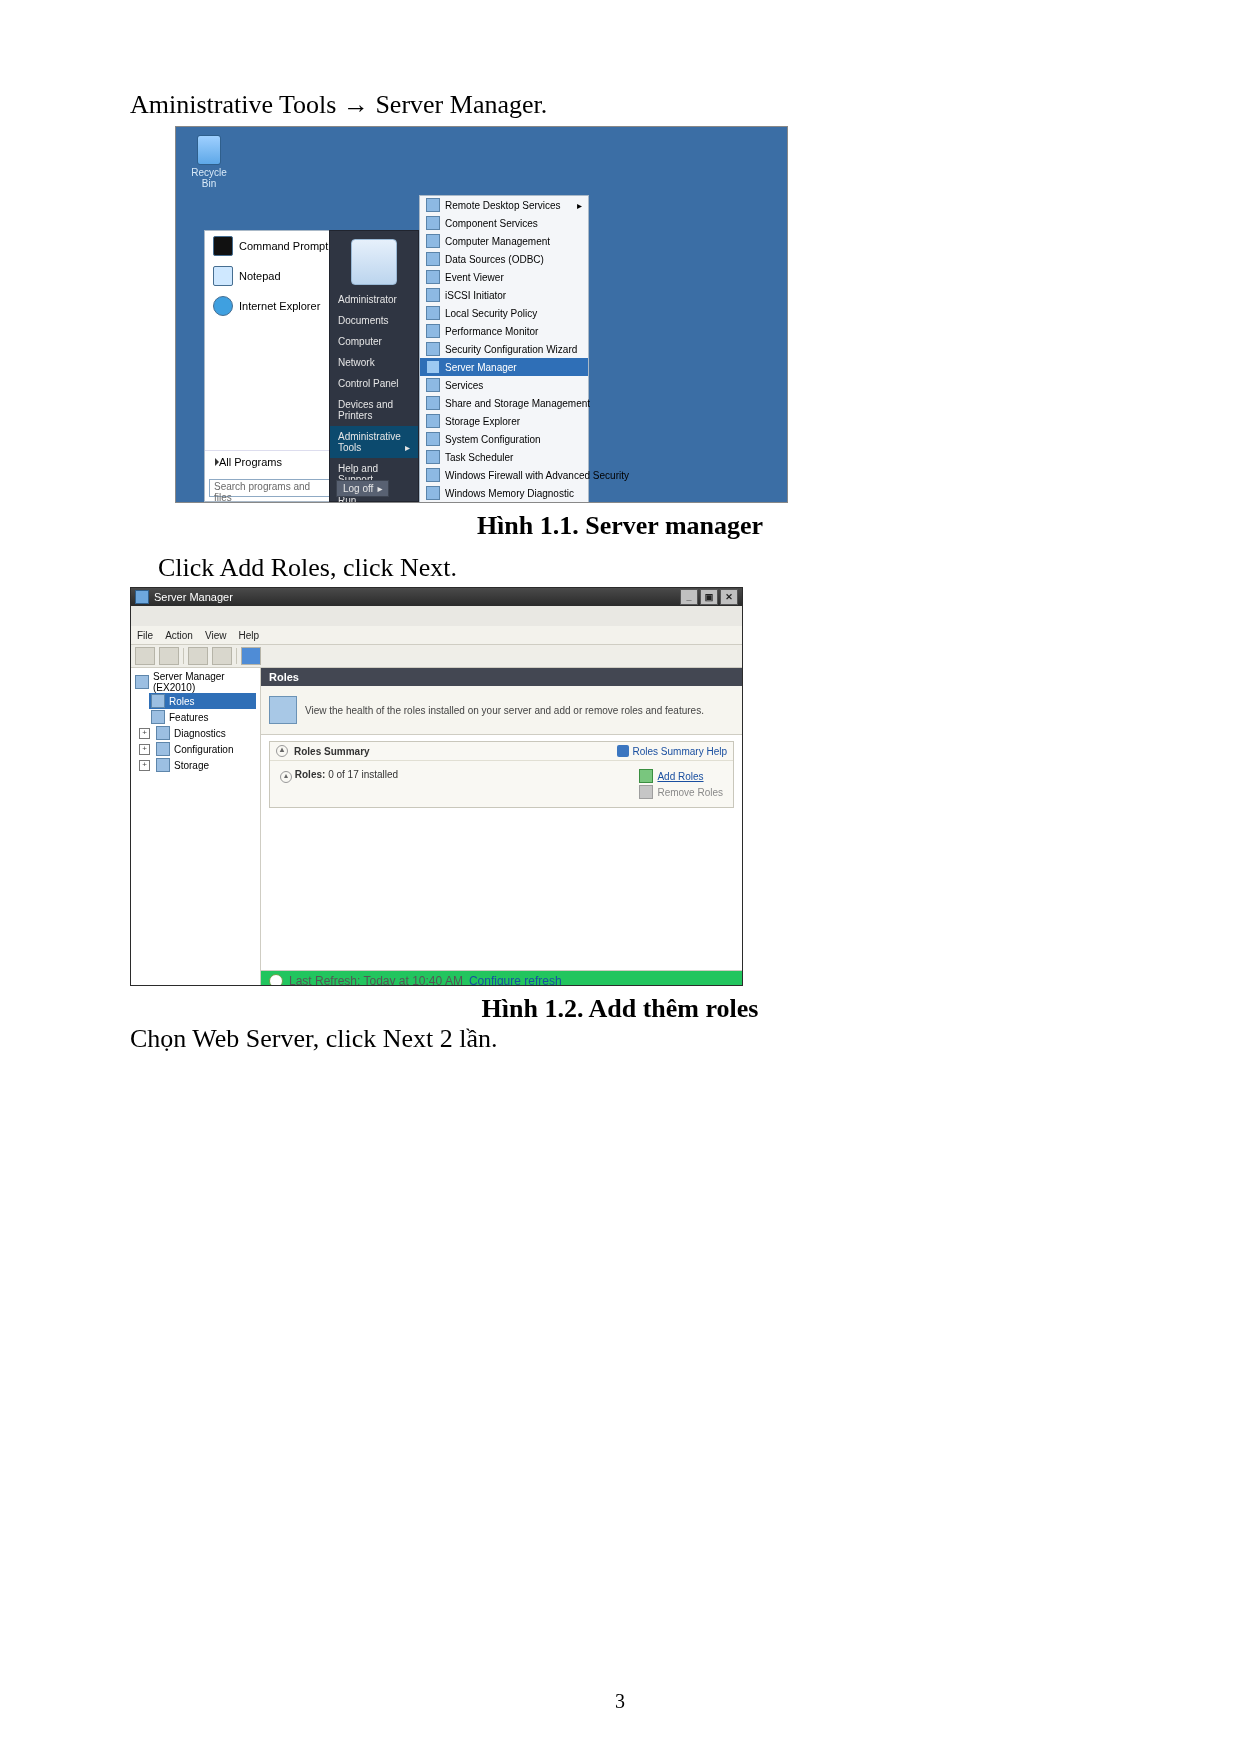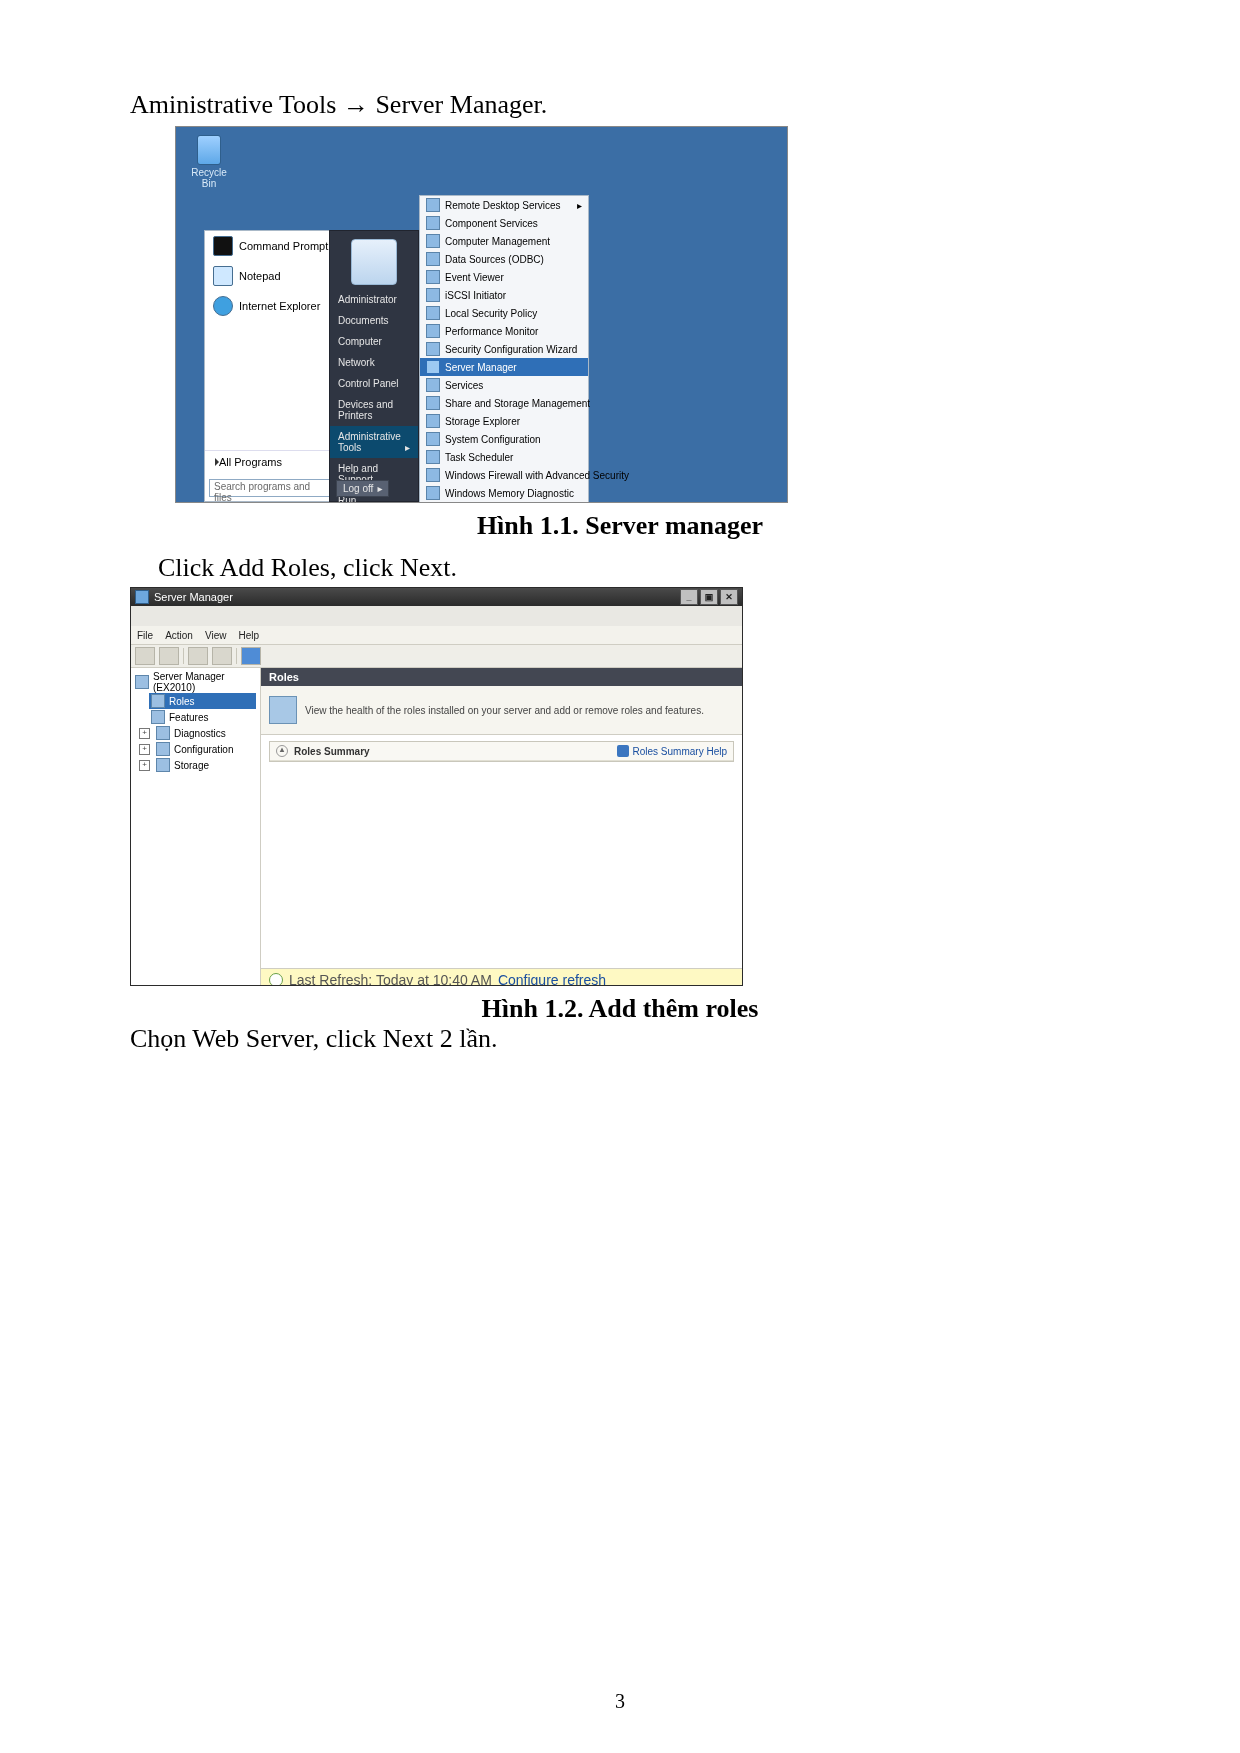--- a/index.html
+++ b/index.html
@@ -347,24 +347,24 @@
   .pbody .actions .dim{
     color:#8a8a8a;display:flex;align-items:center;gap:4px;margin-top:2px;
   }
   .pbody .actions .dim .aic{
     width:12px;height:12px;background:#c6c6c6;border:1px solid #9e9e9e;
   }
   .whitegap{flex:1;}
   .refresh{
     border-top:1px solid #cfcdc3;
     padding:3px 8px;
-    font-size:14px;
+    font-size:12px;
     color:#555;
     display:flex;align-items:center;gap:6px;
-    background:#fef9c3;
+    background:#22c55e;
   }
   .refresh .ric{
     width:12px;height:12px;border:1px solid #6aa047;border-radius:50%;background:#fff;
   }
   .refresh .cfg{color:#1a4fa0;}
   .statusbar{
     height:16px;
     background:#efeee8;
     border-top:1px solid #cfcdc3;
   }
@@ -565,20 +565,37 @@
         </div>
         <div class="panel">
           <div class="phdr">
             <div class="chev">▴</div>
             <span>Roles Summary</span>
             <div class="hlp">
               <div class="qic"></div>
               <span>Roles Summary Help</span>
             </div>
           </div>
+          <div class="pbody">
+            <div>
+              <div class="chev" style="display:inline-block;width:10px;height:10px;border:1px solid #999;border-radius:50%;font-size:8px;text-align:center;line-height:8px;color:#666;">▴</div>
+              <b>Roles:</b>
+              <span>0 of 17 installed</span>
+            </div>
+            <div class="actions">
+              <div class="lnk">
+                <div class="aic"></div>
+                <span>Add Roles</span>
+              </div>
+              <div class="dim">
+                <div class="aic"></div>
+                <span>Remove Roles</span>
+              </div>
+            </div>
+          </div>
         </div>
         <div class="whitegap"></div>
         <div class="refresh">
           <div class="ric"></div>
           <span>Last Refresh: Today at 10:40 AM</span>
           <span class="cfg">Configure refresh</span>
         </div>
       </div>
     </div>
     <div class="statusbar"></div>

